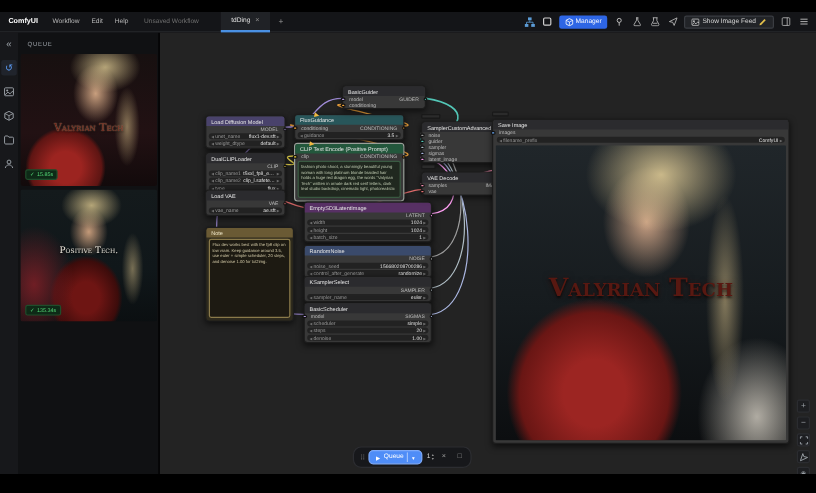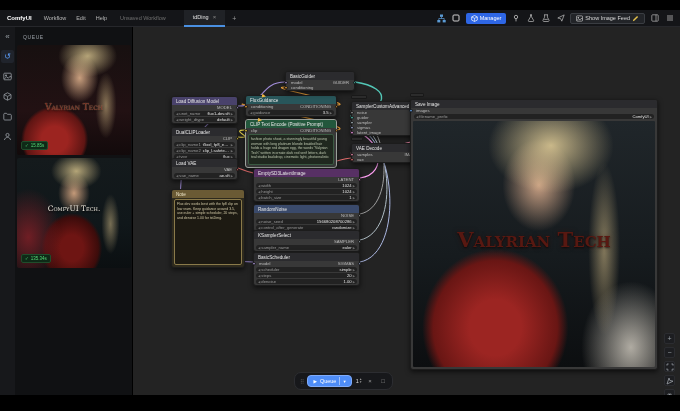--- a/index.html
+++ b/index.html
@@ -241,21 +241,21 @@
       <div class="art art-t1"></div>
       <div class="cap cap1">Valyrian Tech</div>
       <div class="tbadge">
         <span>✓</span>
         <span>15.85s</span>
       </div>
     </div>
 
     <div class="thumb">
       <div class="art art-t2"></div>
-      <div class="cap cap2">ComfyUI Tech.</div>
+      <div class="cap cap2">Positive Tech.</div>
       <div class="tbadge">
         <span>✓</span>
         <span>135.34s</span>
       </div>
     </div>
   </div>
 
   <div class="canvas"></div>
 
   <svg class="links" width="680" height="411">

